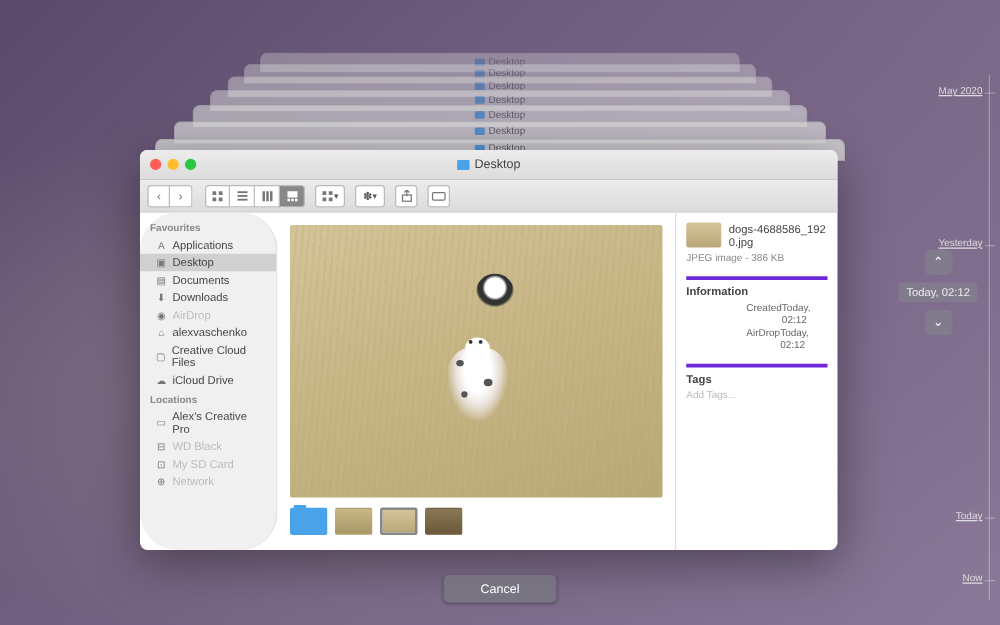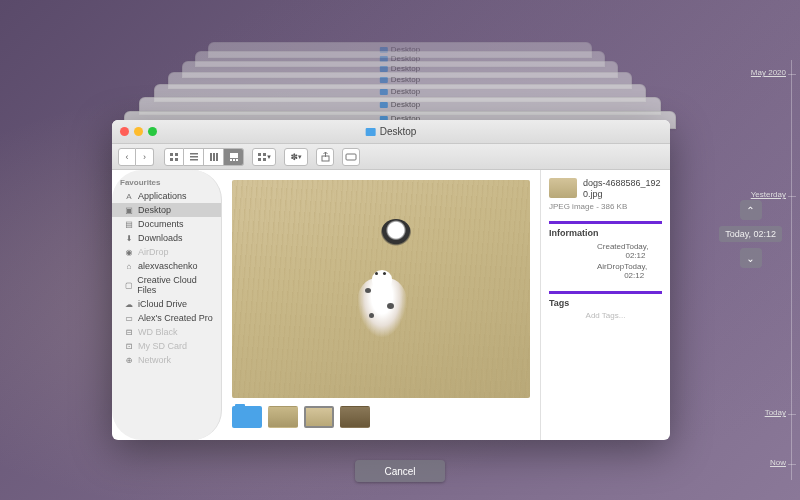--- a/index.html
+++ b/index.html
@@ -64,21 +64,21 @@
 .t3 { background: linear-gradient(#d4c49a, #b8a878); }
 .t4 { background: linear-gradient(#8a7858, #6a5838); }
 
 .info { width: 130px; border-left: 1px solid #e0e0e0; padding: 8px; font-size: 9px; color: #444; }
 .ithumb { width: 28px; height: 20px; background: linear-gradient(#d4c49a,#b8a878); float: left; margin-right: 6px; border-radius: 2px; }
 .fname { font-size: 9px; word-break: break-all; line-height: 1.2; }
 .fmeta { font-size: 8px; color: #888; margin-top: 2px; clear: both; }
 .isec { margin-top: 10px; border-top: 3px solid #6d28d9; padding-top: 4px; }
 .ihdr { font-weight: 600; font-size: 9px; margin-bottom: 3px; }
 .irow { display: flex; justify-content: space-between; font-size: 8px; color: #666; padding: 1px 0; margin-left: 48px; }
-.tagin { font-size: 8px; color: #bbb; margin-top: 2px; text-align: center; }
+.tagin { font-size: 8px; color: #bbb; margin-top: 2px; }
 .more { text-align: center; margin-top: 40px; font-size: 8px; color: #999; }
 .more .mi { width: 14px; height: 14px; border: 1px solid #bbb; border-radius: 50%; margin: 0 auto 2px; position: relative; }
 .more .mi::after { content: '⋯'; position: absolute; top: -2px; left: 2px; font-size: 9px; color: #888; }
 
 
 .timeline { position: absolute; right: 0; top: 60px; bottom: 20px; width: 80px; color: #ddd; font-size: 8px; }
 .tline { position: absolute; right: 8px; top: 0; bottom: 0; width: 1px; background: rgba(255,255,255,.3); }
 .tick { position: absolute; right: 4px; width: 8px; height: 1px; background: rgba(255,255,255,.3); }
 .tlabel { position: absolute; right: 14px; white-space: nowrap; text-align: right; text-decoration: underline; }
 .navpanel { position: absolute; right: 18px; top: 200px; display: flex; flex-direction: column; gap: 6px; align-items: center; }
@@ -243,23 +243,24 @@
           <span>alexvaschenko</span>
         </div>
         <div class="sitem">
           <span class="sico">▢</span>
           <span>Creative Cloud Files</span>
         </div>
         <div class="sitem">
           <span class="sico">☁</span>
           <span>iCloud Drive</span>
         </div>
+        <div class="shdr">Locations</div>
         <div class="sitem">
           <span class="sico">▭</span>
-          <span>Alex's Created Pro</span>
+          <span>Alex's Creative Pro</span>
         </div>
         <div class="sitem dim">
           <span class="sico">⊟</span>
           <span>WD Black</span>
         </div>
         <div class="sitem dim">
           <span class="sico">⊡</span>
           <span>My SD Card</span>
         </div>
         <div class="sitem dim">

